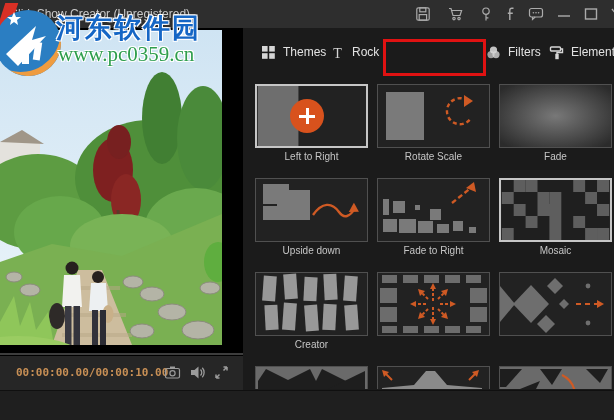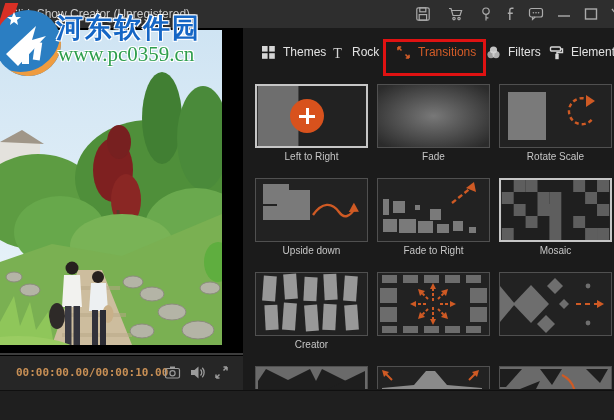--- a/index.html
+++ b/index.html
@@ -205,29 +205,20 @@
       <span class="lbl">Themes</span>
     </div>
     <div class="tab" style="left:87px">
       <span class="ic">
         <svg viewBox="0 0 15 15" fill="currentColor" font-family="Liberation Serif,serif">
           <text x="7.5" y="12.5" text-anchor="middle" font-size="14">T</text>
         </svg>
         </span>
       <span class="lbl">Rock</span>
     </div>
-    <div class="tab active" style="left:153px">
-      <span class="ic" style="color:#d35c28">
-        <svg viewBox="0 0 15 15" fill="none" stroke="currentColor" stroke-width="1.6">
-          <path d="M5.5 5.5L2 2M2 2h3.2M2 2v3.2"></path>
-            <path d="M9.5 9.5l3.5 3.5M13 13h-3.2M13 13V9.8"></path>
-        </svg>
-        </span>
-      <span class="lbl">Transitions</span>
-    </div>
     <div class="annotation"></div>
     <div class="tab" style="left:243px">
       <span class="ic">
         <svg viewBox="0 0 15 15" fill="currentColor">
           <circle cx="7.5" cy="5" r="3.6" opacity=".9"></circle>
           <circle cx="5" cy="9.6" r="3.6" opacity=".7"></circle>
           <circle cx="10" cy="9.6" r="3.6" opacity=".8"></circle>
         </svg>
         </span>
       <span class="lbl">Filters</span>
@@ -252,42 +243,42 @@
               <rect width="42" height="62" fill="#6e6e6e"></rect>
             </svg>
           <div class="addbtn"></div>
         </div>
         <div class="tlabel">Left to Right</div>
       </div>
 
       <div class="cell">
         <div class="thumb">
           <svg viewBox="0 0 111 62">
+            <rect width="111" height="62" fill="#222"></rect>
+            <rect x="8" y="7" width="38" height="48" fill="#7a7a7a"></rect>
+            <path d="M90 16a13 13 0 10 3 17" fill="none" stroke="#cf5a24" stroke-width="2.4" stroke-dasharray="4 3"></path>
+            <polygon points="86,10 95,16 86,22" fill="#cf5a24"></polygon>
+          </svg>
+        </div>
+        <div class="tlabel">Rotate Scale</div>
+      </div>
+
+      <div class="cell">
+        <div class="thumb">
+          <svg viewBox="0 0 111 62">
             <defs>
                 <radialGradient id="fg" cx=".5" cy=".5" r=".65">
               <stop offset="0" stop-color="#787878"></stop>
                   <stop offset="1" stop-color="#2b2b2b"></stop>
             </radialGradient>
               </defs>
             <rect width="111" height="62" fill="url(#fg)"></rect>
           </svg>
         </div>
         <div class="tlabel">Fade</div>
-      </div>
-
-      <div class="cell">
-        <div class="thumb">
-          <svg viewBox="0 0 111 62">
-            <rect width="111" height="62" fill="#222"></rect>
-            <rect x="8" y="7" width="38" height="48" fill="#7a7a7a"></rect>
-            <path d="M90 16a13 13 0 10 3 17" fill="none" stroke="#cf5a24" stroke-width="2.4" stroke-dasharray="4 3"></path>
-            <polygon points="86,10 95,16 86,22" fill="#cf5a24"></polygon>
-          </svg>
-        </div>
-        <div class="tlabel">Rotate Scale</div>
       </div>
 
       <div class="cell">
         <div class="thumb">
           <svg viewBox="0 0 111 62">
             <rect width="111" height="62" fill="#222"></rect>
             <rect x="7" y="5" width="26" height="20" fill="#7a7a7a"></rect>
             <rect x="21" y="11" width="33" height="30" fill="#7a7a7a"></rect>
             <rect x="7" y="27" width="16" height="14" fill="#7a7a7a"></rect>
             <path d="M57 36c9-13 19-13 26-3 5 7 11 5 16-4" fill="none" stroke="#cf5a24" stroke-width="2.4"></path>

